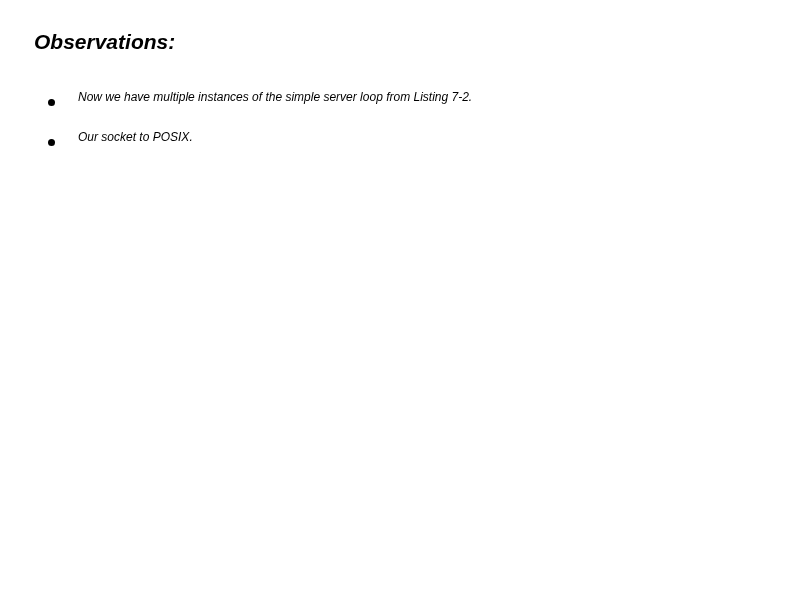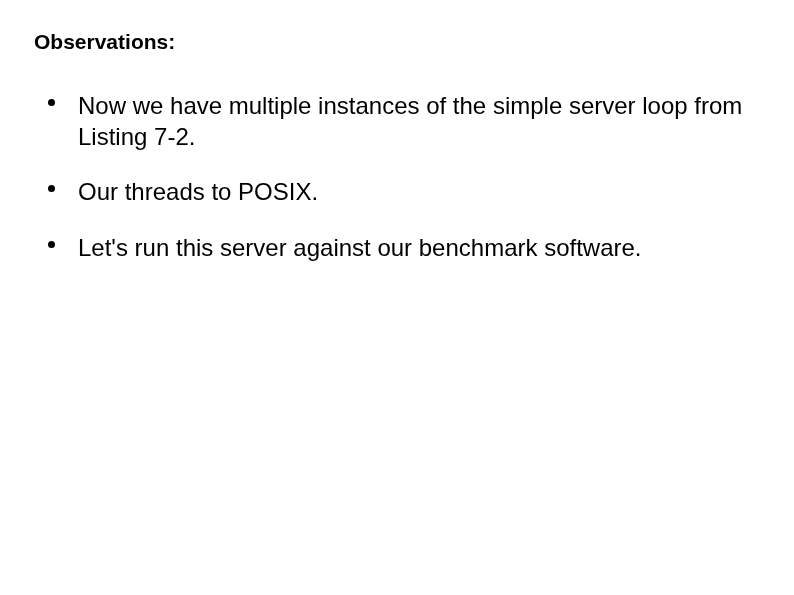--- a/index.html
+++ b/index.html
@@ -1,18 +1,19 @@
 <!DOCTYPE html>
 <html><head>
   <meta charset="utf-8">
   <style>
     * {
       margin: 0;
       padding: 0;
       box-sizing: border-box;
+      font-style: italic;
     }
     body {
       width: 794px;
       height: 595px;
       background: #ffffff;
       font-family: Arial, Helvetica, sans-serif;
       color: #000000;
       padding: 30px 40px;
     }
     .heading {
@@ -22,36 +23,35 @@
       margin-left: -6px;
     }
     .bullet-list {
       list-style: none;
       padding-left: 8px;
     }
     .bullet-item {
       position: relative;
       padding-left: 30px;
       margin-bottom: 24px;
-      font-size: 24px;
+      font-size: 12px;
       line-height: 1.3;
     }
     .bullet-item::before {
       content: "";
       position: absolute;
       left: 0;
       top: 9px;
       width: 7px;
       height: 7px;
       background: #000000;
       border-radius: 50%;
     }
   </style>
 </head>
 <body>
 
 <h1 class="heading">Observations:</h1>
 
 <ul class="bullet-list">
   <li class="bullet-item">Now we have multiple instances of the simple server loop from Listing 7-2.</li>
-  <li class="bullet-item">Our threads to POSIX.</li>
-  <li class="bullet-item">Let's run this server against our benchmark software.</li>
+  <li class="bullet-item">Our socket to POSIX.</li>
 </ul>
 
 </body></html>

